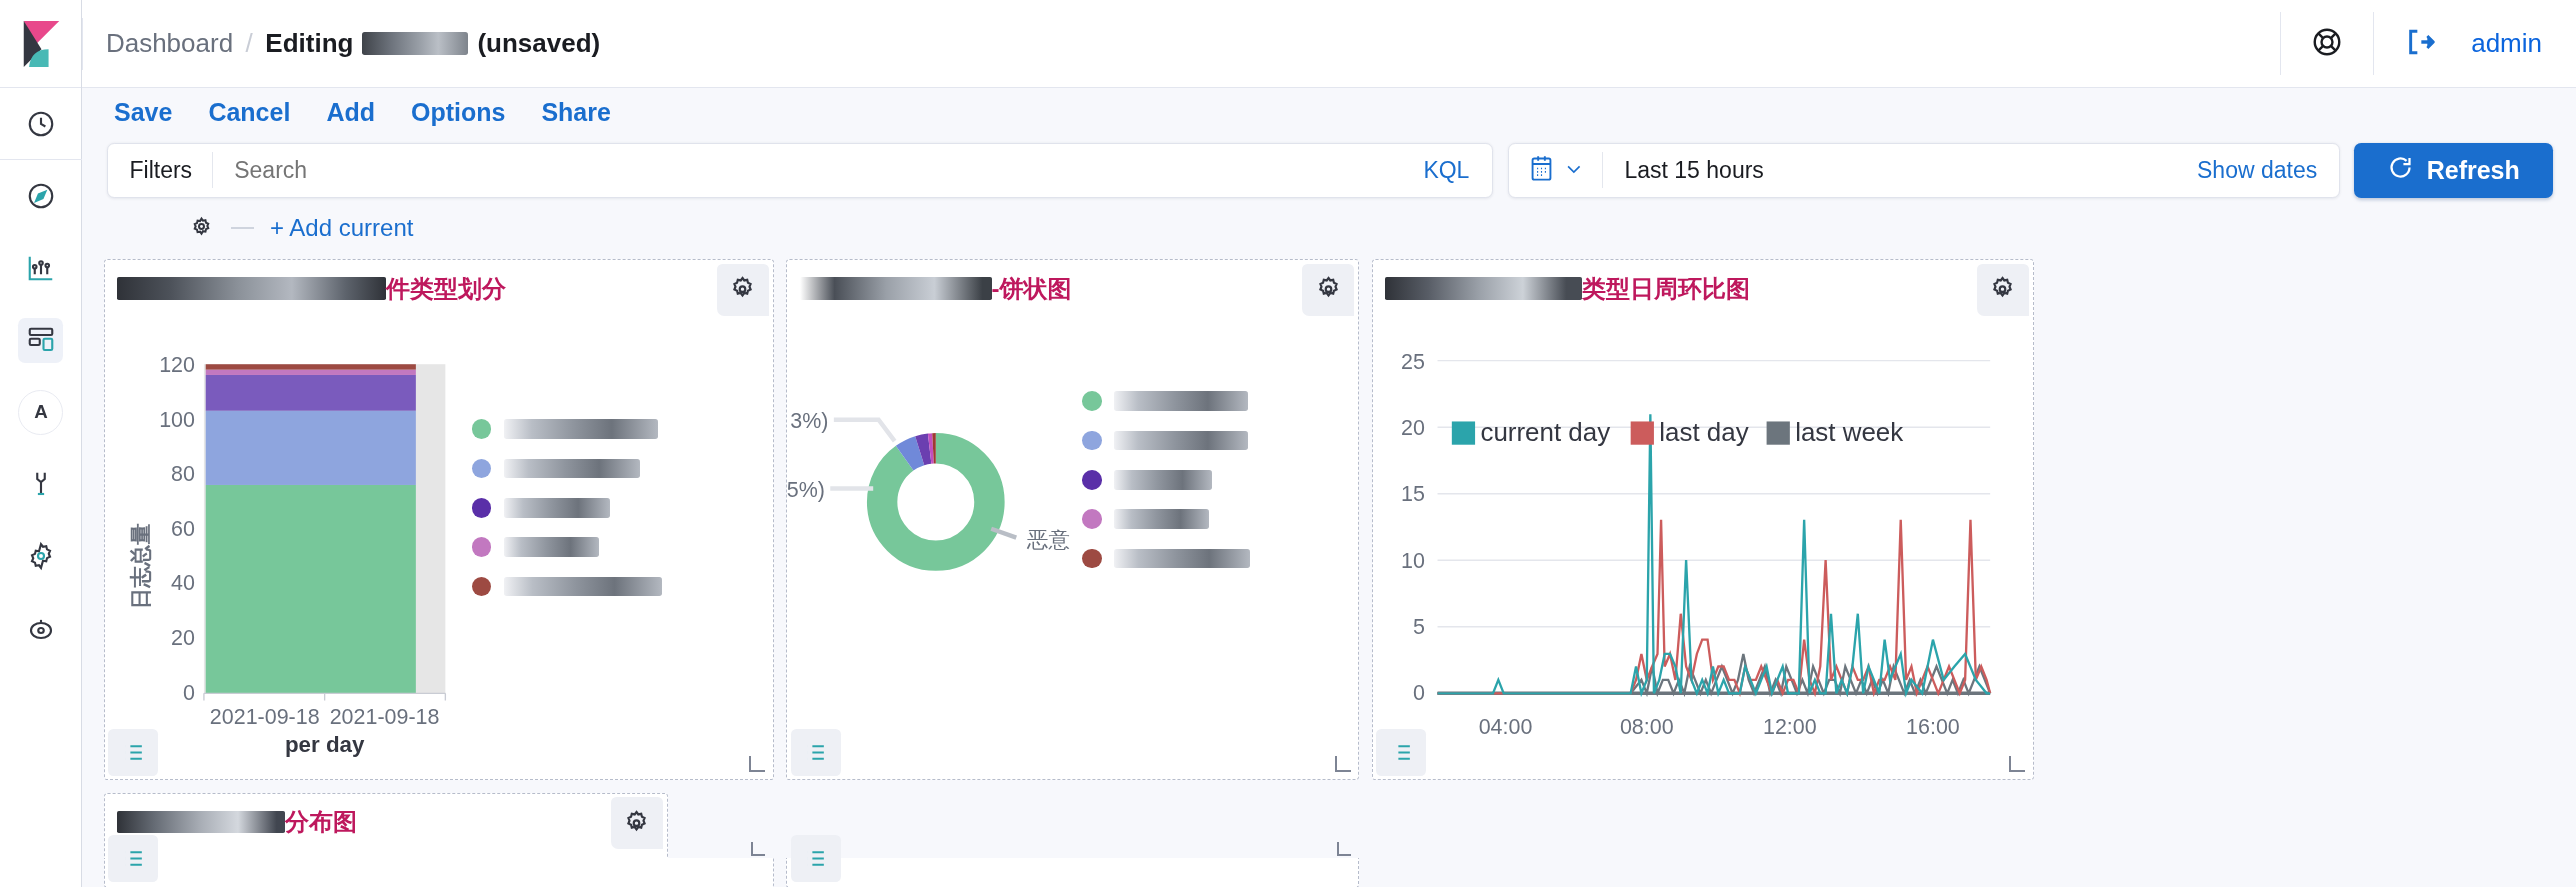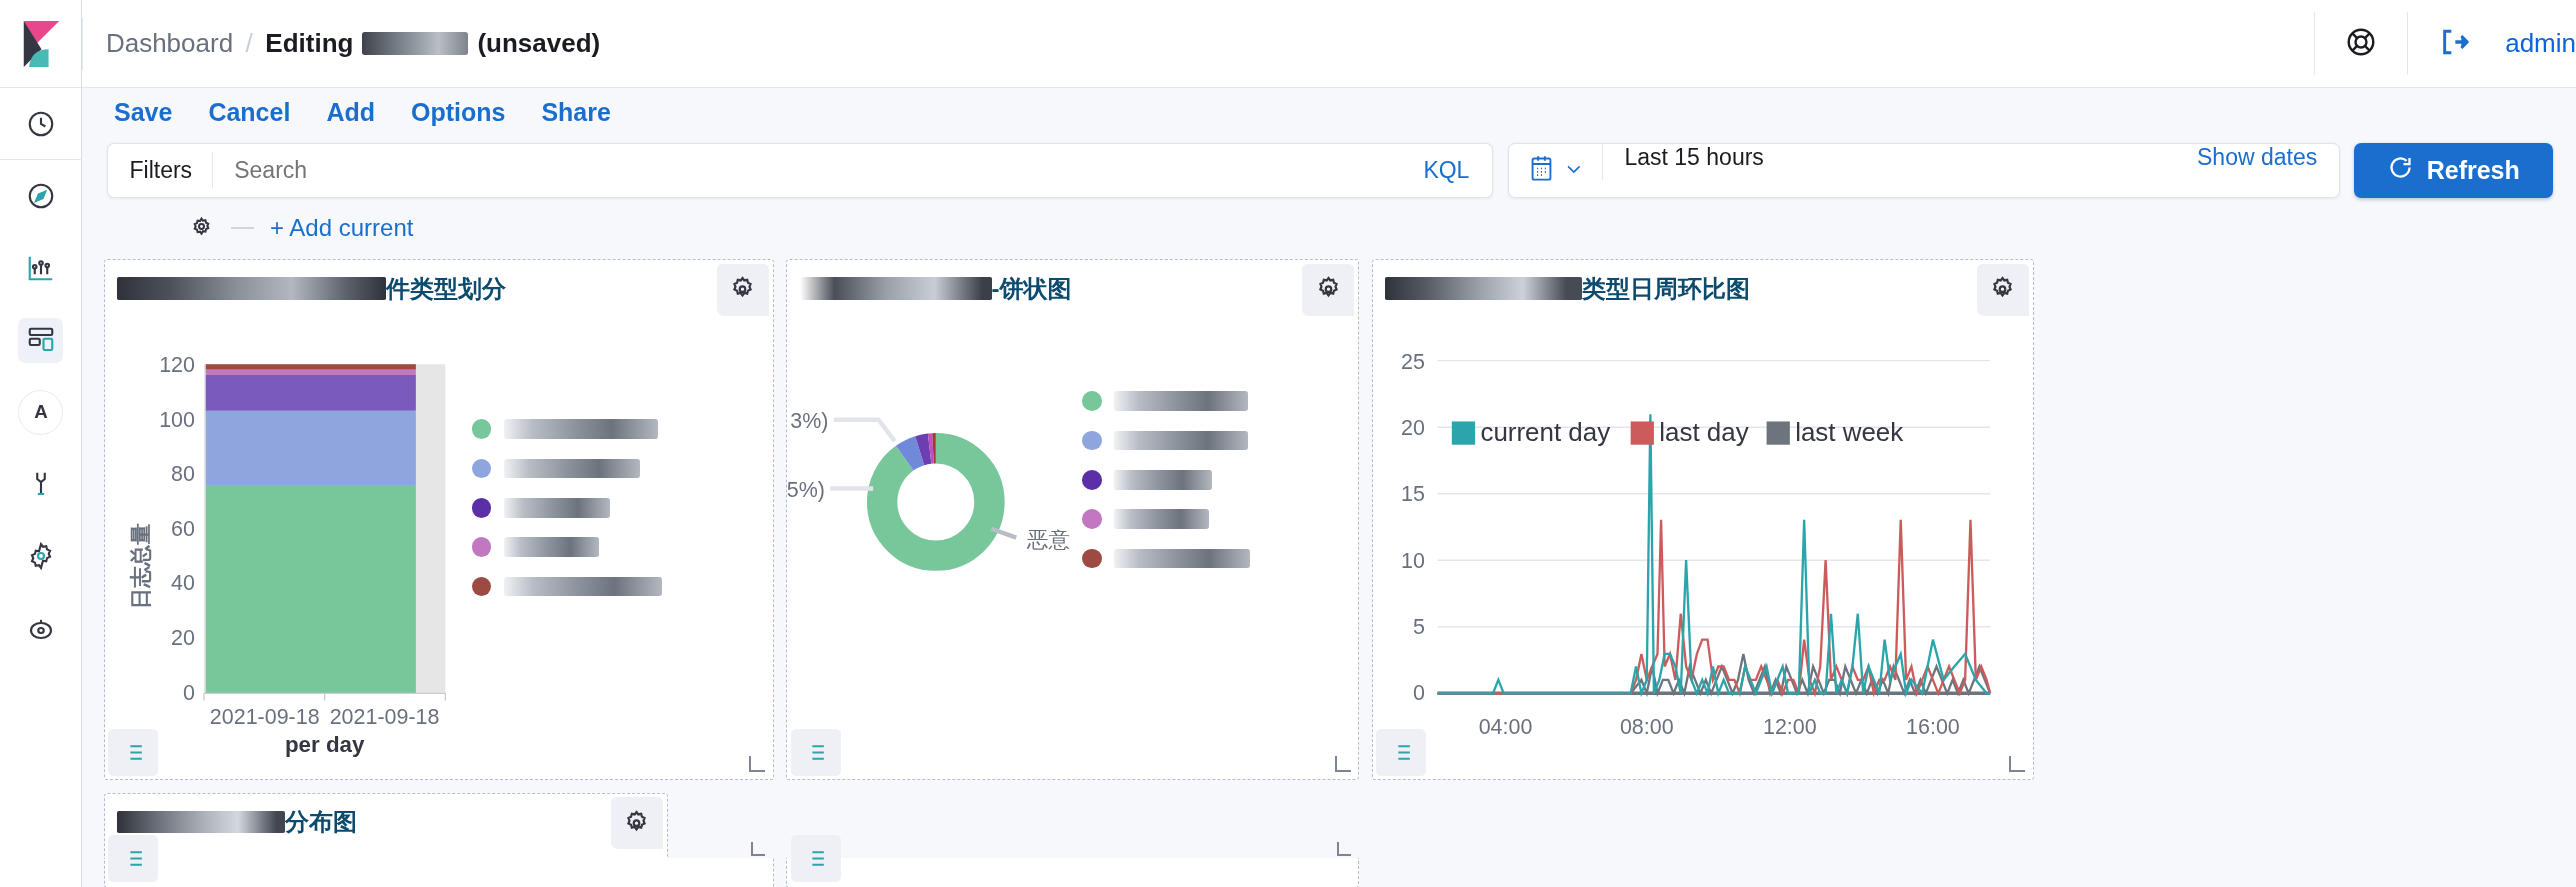--- a/index.html
+++ b/index.html
@@ -42,21 +42,21 @@
   .kibana-logo { width: 82px; display: flex; align-items: center; justify-content: center; margin-left: -82px; }
   .brandsep { width: 0.9px; height: 52px; background: #e3e6ef; margin: 0 23px 0 0; }
   .breadcrumb { display: flex; align-items: center; font-size: 26px; color: #69707d; }
   .crumb-link { color: #69707d; cursor: pointer; }
   .crumb-sep { margin: 0 12.5px; color: #c9cdd6; }
   .crumb-current { color: #1a1c21; font-weight: bold; display: flex; align-items: center; gap: 9px; }
   .redact { display: inline-block; background: linear-gradient(90deg,#3f4349 0%,#6e747d 28%,#9aa0a8 55%,#babfc6 72%,#7e848c 100%); border-radius: 2.7px; height: 23px; }
   .topbar-right { margin-left: auto; display: flex; align-items: center; height: 88px; }
   .tsep { width: 0.9px; height: 63px; background: #e3e6ef; }
   .tb-btn { height: 88px; display: flex; align-items: center; justify-content: center; padding: 0 30px; cursor: pointer; }
-  .user-name { font-size: 26px; color: #0b64dd; padding-left: 5.4px; cursor: pointer; }
+  .user-name { font-size: 26px; color: #0b64dd; padding-right: 34px; padding-left: 5.4px; cursor: pointer; }
 
   
   .menurow {
     height: 48px; flex: 0 0 48px; background: #f7f8fc;
     display: flex; align-items: center; gap: 36px; padding-left: 32px;
   }
   .menu-item { font-size: 25px; color: #1a6ece; font-weight: bold; cursor: pointer; }
 
   
   .querybar { flex: 0 0 68px; display: flex; align-items: center; padding: 0 23px 0 25px; gap: 14.3px; }
@@ -64,21 +64,21 @@
     flex: 1; height: 55px; background: #fff; border: 0.9px solid #e0e3ec;
     border-radius: 7.2px; display: flex; align-items: center;
     box-shadow: 0 0.9px 2.7px rgba(30,40,70,.08);
   }
   .qb-filters { font-size: 23px; color: #1a1c21; padding: 0 19.7px 0 21.5px; }
   .qb-divider { width: 0.9px; height: 36px; background: #e4e7ee; }
   .qb-input { flex: 1; font-size: 23px; color: #be185d; padding-left: 21.5px; background: transparent; border: none; outline: none; font-family: inherit; }
   .qb-kql { font-size: 23px; color: #1a6ece; padding: 0 23px; cursor: pointer; }
   .qb-date {
     width: 832px; height: 55px; background: #fff; border: 0.9px solid #e0e3ec; border-radius: 7.2px;
-    display: flex; box-shadow: 0 0.9px 2.7px rgba(30,40,70,.08);
+    display: flex; align-items: center; box-shadow: 0 0.9px 2.7px rgba(30,40,70,.08);
   }
   .qb-cal { display: flex; align-items: center; gap: 9px; padding: 0 18px 0 19.7px; cursor: pointer; }
   .qb-datetext { flex: 1; font-size: 23px; color: #1a1c21; padding-left: 21.5px; }
   .qb-showdates { font-size: 23px; color: #1a6ece; padding-right: 21.5px; cursor: pointer; }
   .qb-refresh {
     height: 55px; min-width: 199px; background: #1a6ece; color: #fff; border-radius: 7.2px;
     display: flex; align-items: center; justify-content: center; gap: 12.5px;
     font-size: 25px; font-weight: bold; cursor: pointer; box-shadow: 0 1.8px 3.6px rgba(20,60,120,.25);
   }
 
@@ -89,21 +89,21 @@
 
   
   .grid { flex: 1; padding: 7.2px 21.5px 0 21.5px; display: flex; flex-wrap: wrap; gap: 12.5px; align-content: flex-start; overflow: hidden; }
   .panel {
     background: #fff; border: 1.8px dashed #b6bccb; border-radius: 3.6px;
     height: 521px; position: relative; overflow: hidden;
   }
   .p1 { width: 670px; } .p2 { width: 573px; } .p3 { width: 662px; } .p4 { width: 564px; }
   .panel-title {
     position: absolute; top: 12.5px; left: 12.5px; right: 63px;
-    font-size: 24px; font-weight: bold; color: #0c4a6e; white-space: nowrap; overflow: hidden;
+    font-size: 24px; font-weight: bold; color: #be185d; white-space: nowrap; overflow: hidden;
   }
   .ptitle-mix { display: flex; align-items: center; gap: 0; }
   .ptitle-redact { display: inline-block; height: 22.4px; border-radius: 1.8px;
     background: linear-gradient(90deg,#2f3238 0%,#5b6views 1%,#6a707a 30%,#aeb3bb 60%,#7c828b 85%,#3c4046 100%); }
   .gear-btn {
     position: absolute; top: 3.6px; right: 3.6px; width: 52px; height: 52px;
     background: #eef0f5; border-radius: 5.4px 5.4px 0 7.2px;
     display: flex; align-items: center; justify-content: center; cursor: pointer; z-index: 3;
   }
   .list-btn {

